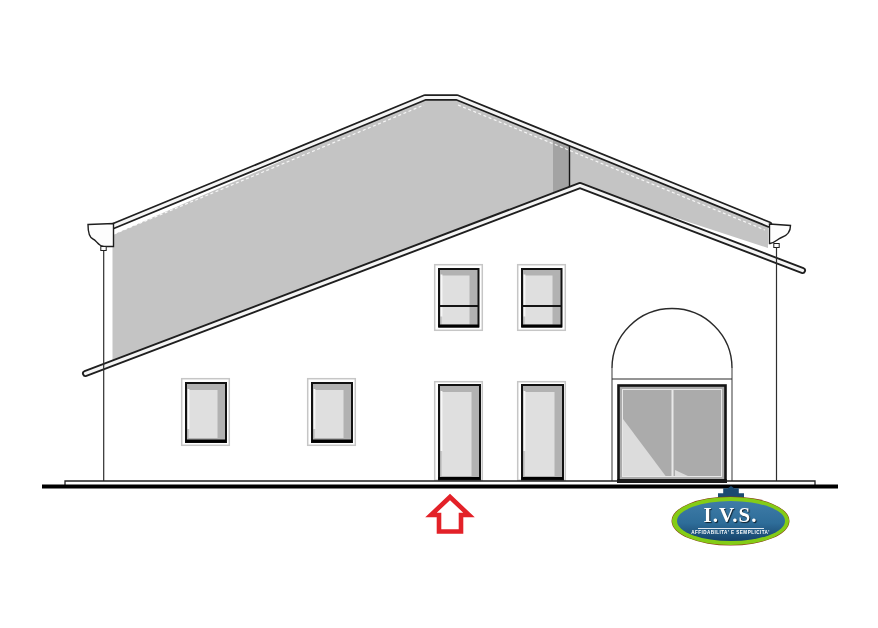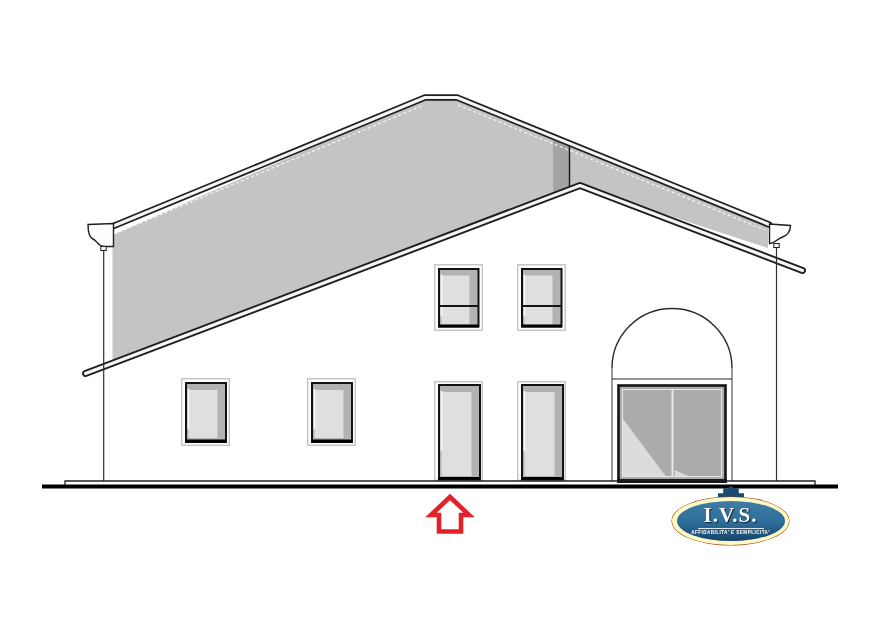--- a/index.html
+++ b/index.html
@@ -15,21 +15,21 @@
     font-weight:400;white-space:pre;
   }
   
   .logo{position:absolute;left:672px;top:485px;width:118px;height:62px;}
   .logo-roof{
     position:absolute;left:46px;top:1px;width:26px;height:13px;background:#1b4a71;
     clip-path:polygon(0 100%,0 55%,20% 55%,20% 18%,38% 18%,50% 0,62% 18%,80% 18%,80% 55%,100% 55%,100% 100%);
   }
   .logo-oval{
     position:absolute;left:0;top:12px;width:117px;height:48px;border-radius:50%;
-    background:#fef9c3;box-shadow:0 0 0 0.5px #8a3c17;text-decoration:underline;
+    background:#84cc16;box-shadow:0 0 0 0.5px #8a3c17;text-decoration:underline;
   }
   .logo-field{
     position:absolute;left:4.5px;top:4px;right:4.5px;bottom:4px;border-radius:50%;
     background:linear-gradient(#3f7ca8 0%,#2e6d99 55%,#16436b 100%);
     overflow:hidden;text-align:center;
   }
   .logo-acronym{
     margin-top:3px;color:#ffffff;font-family:"Liberation Serif",serif;font-weight:bold;
     font-size:21px;line-height:23px;letter-spacing:1px;text-shadow:1px 1.2px 1px rgba(0,0,0,0.75);
   }

